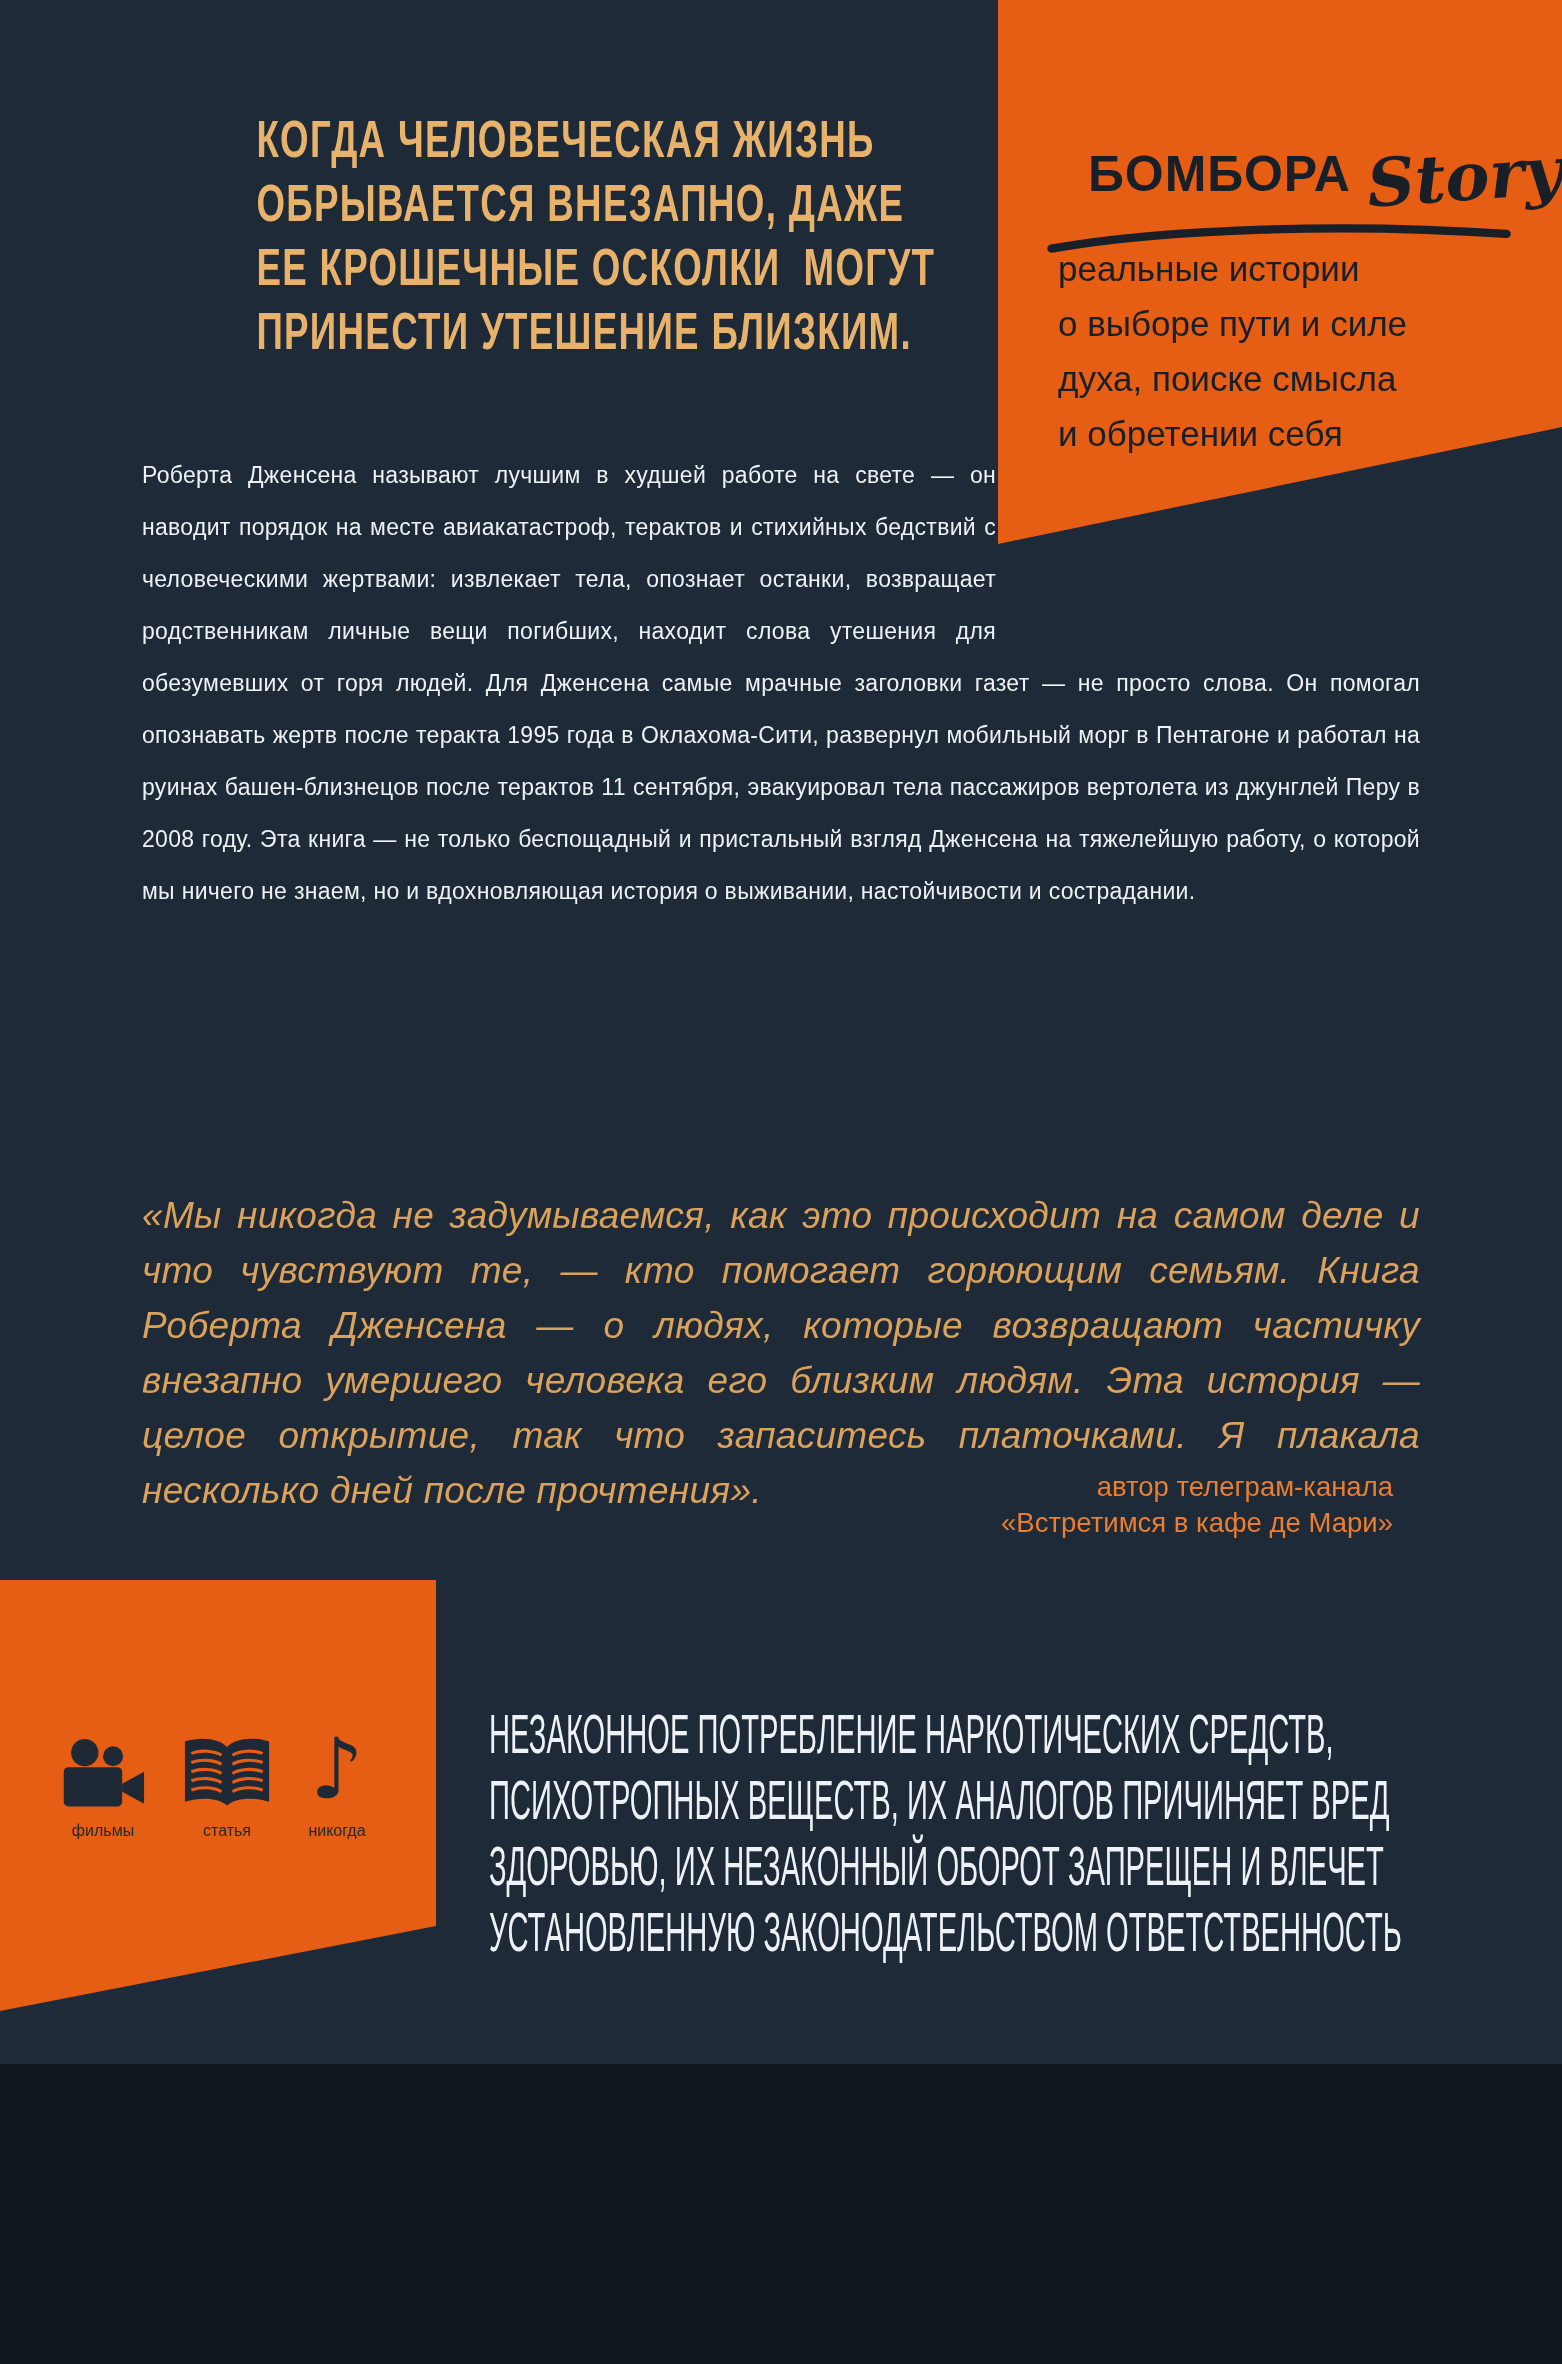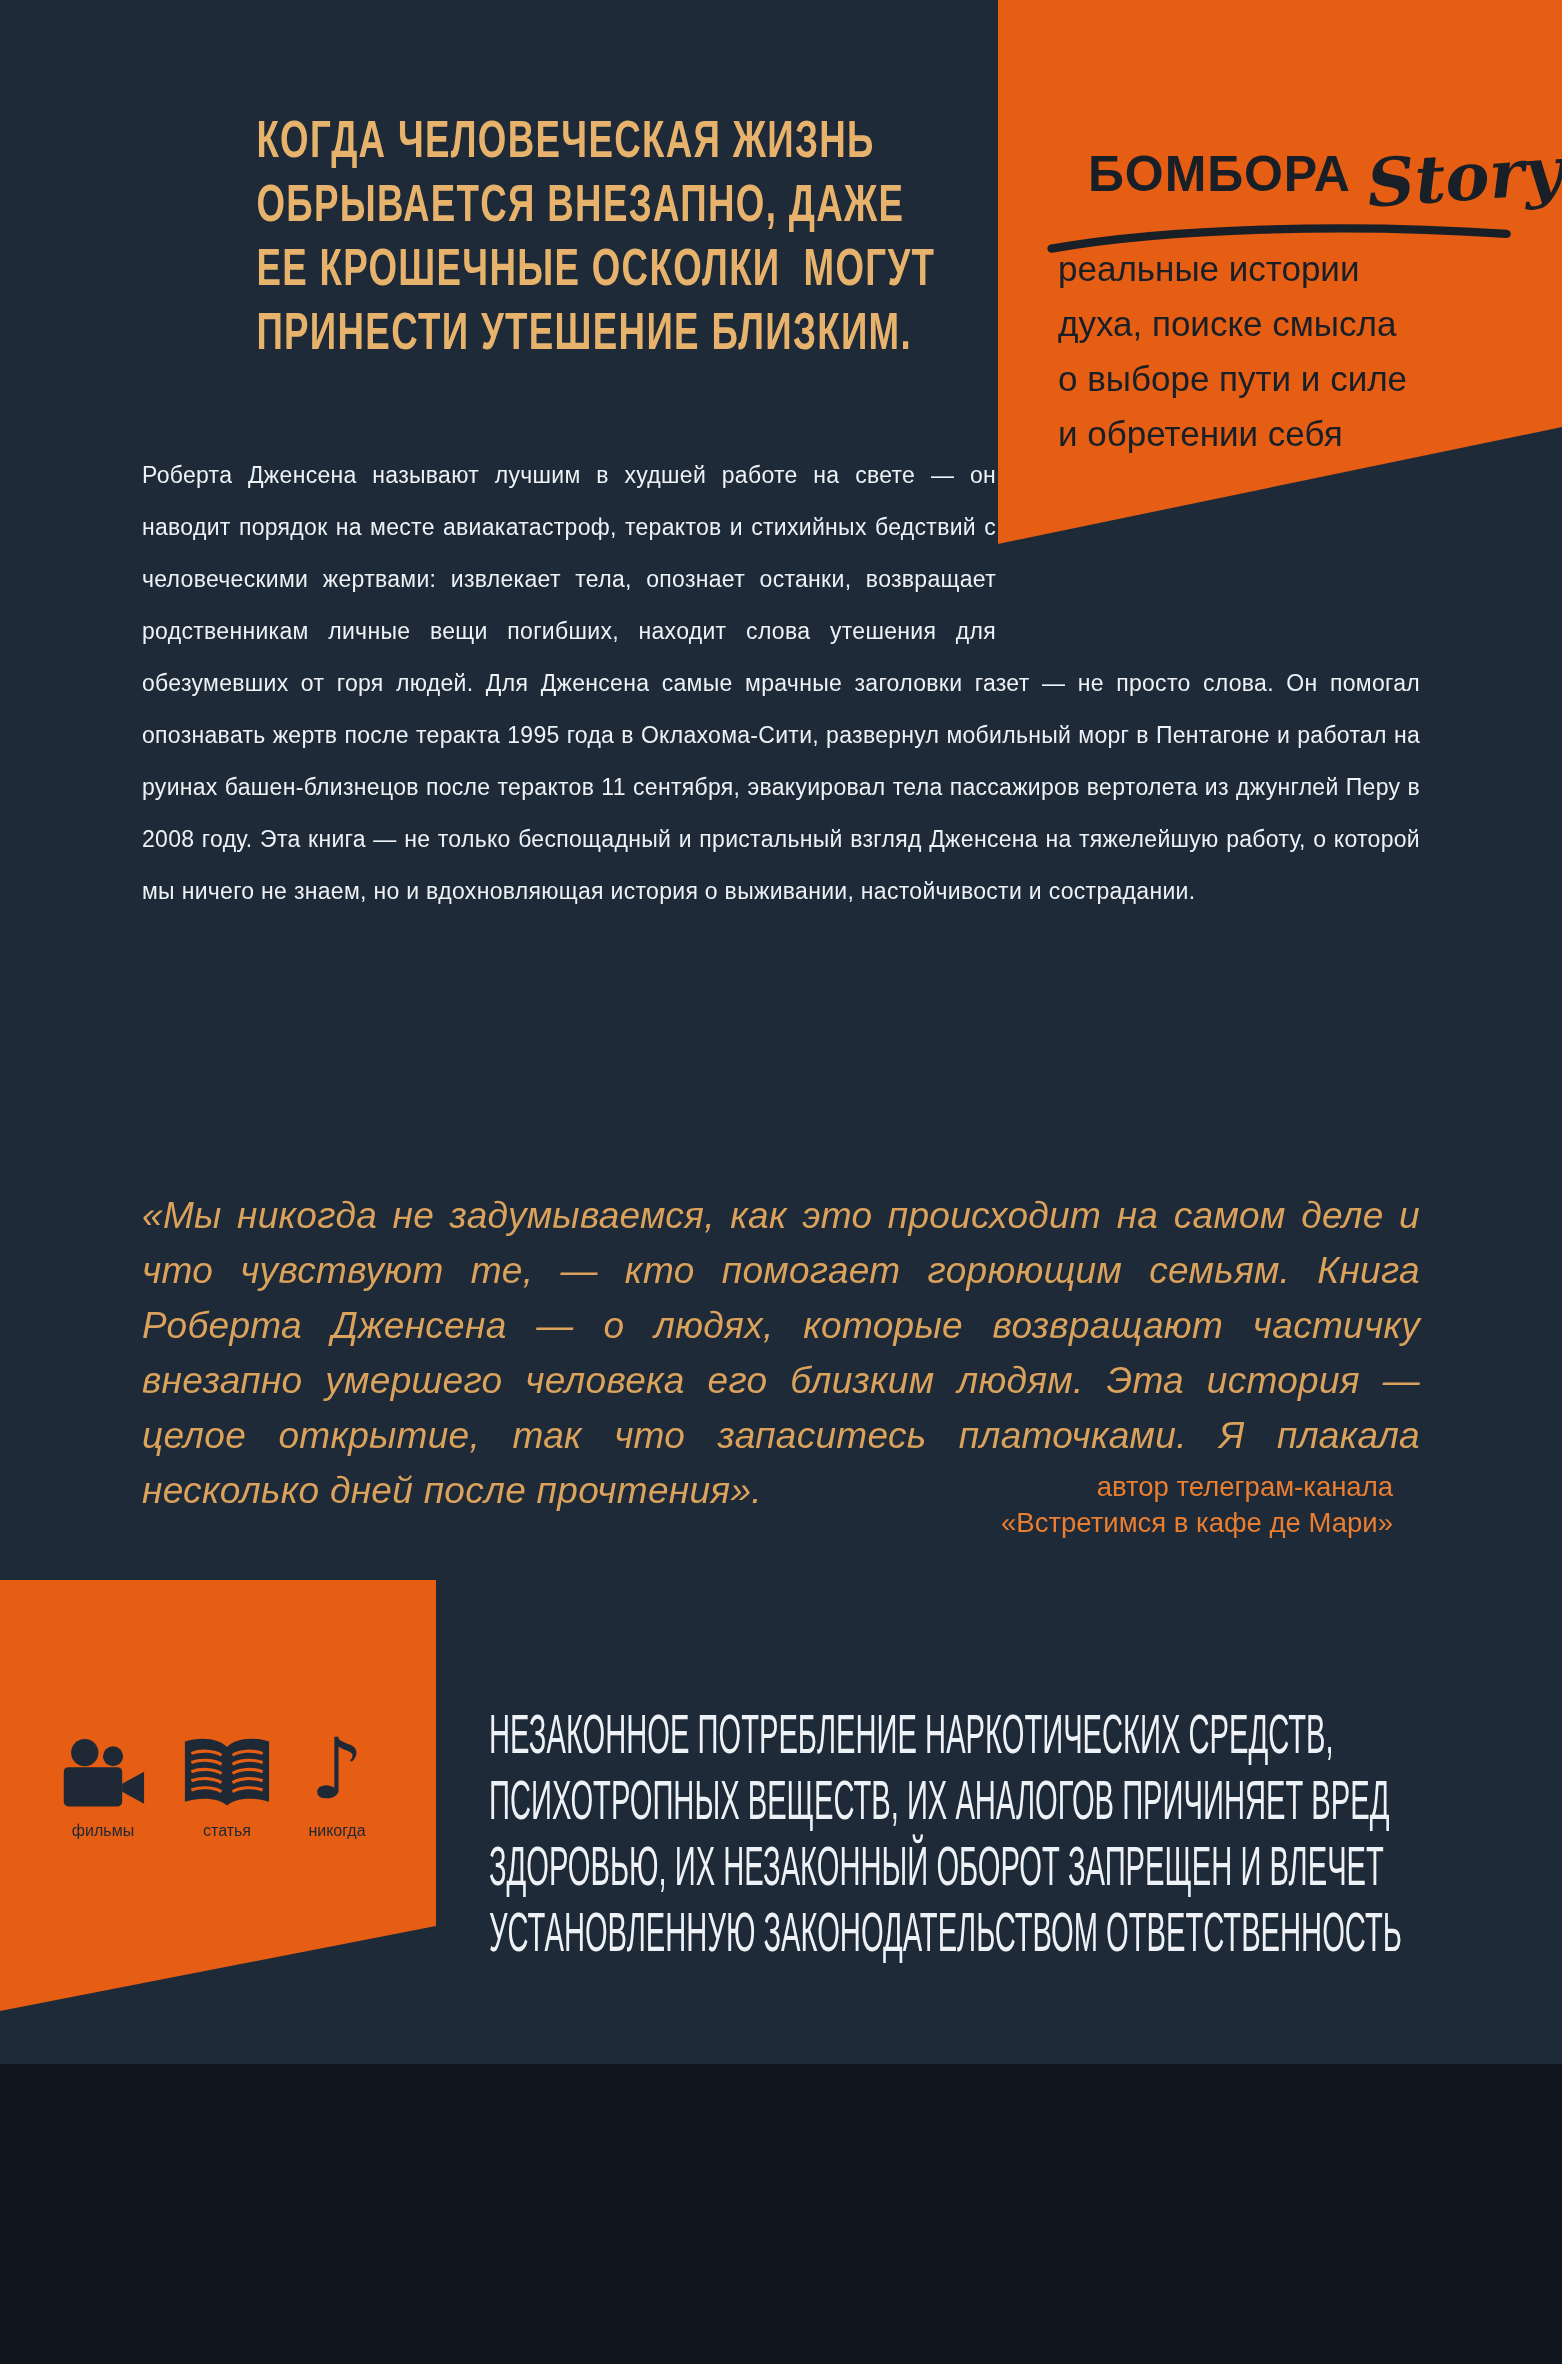--- a/index.html
+++ b/index.html
@@ -130,22 +130,22 @@
     <div class="brand-row">
       <span class="brand-name">БОМБОРА</span><span class="brand-script">Story</span>
     </div>
     <div class="brand-underline">
       <svg width="468" height="39" viewBox="0 0 510 42">
         <path d="M6 32 C 130 10, 330 4, 502 16" stroke="#181f27" stroke-width="9" fill="none" stroke-linecap="round"></path>
       </svg>
     </div>
     <div class="brand-tagline">
       <div>реальные истории</div>
+      <div>о выборе пути и силе</div>
       <div>духа, поиске смысла</div>
-      <div>о выборе пути и силе</div>
       <div>и обретении себя</div>
     </div>
   </div>
 
   <div class="body-text">
     <div class="body-cutout"></div>
     <span>Роберта Дженсена называют лучшим в худшей работе на свете — он наводит порядок на месте авиакатастроф, терактов и стихийных бедствий с человеческими жертвами: извлекает тела, опознает останки, возвращает родственникам личные вещи погибших, находит слова утешения для обезумевших от горя людей. Для Дженсена самые мрачные заголовки газет — не просто слова. Он помогал опознавать жертв после теракта 1995 года в Оклахома-Сити, развернул мобильный морг в Пентагоне и работал на руинах башен-близнецов после терактов 11 сентября, эвакуировал тела пассажиров вертолета из джунглей Перу в 2008 году. Эта книга — не только беспощадный и пристальный взгляд Дженсена на тяжелейшую работу, о которой мы ничего не знаем, но и вдохновляющая история о выживании, настойчивости и сострадании.</span>
   </div>
 
   <div class="quote">«Мы никогда не задумываемся, как это происходит на самом деле и что чувствуют те, — кто помогает горюющим семьям. Книга Роберта Дженсена — о людях, которые возвращают частичку внезапно умершего человека его близким людям. Эта история — целое открытие, так что запаситесь платочками. Я плакала несколько дней после прочтения».</div>

